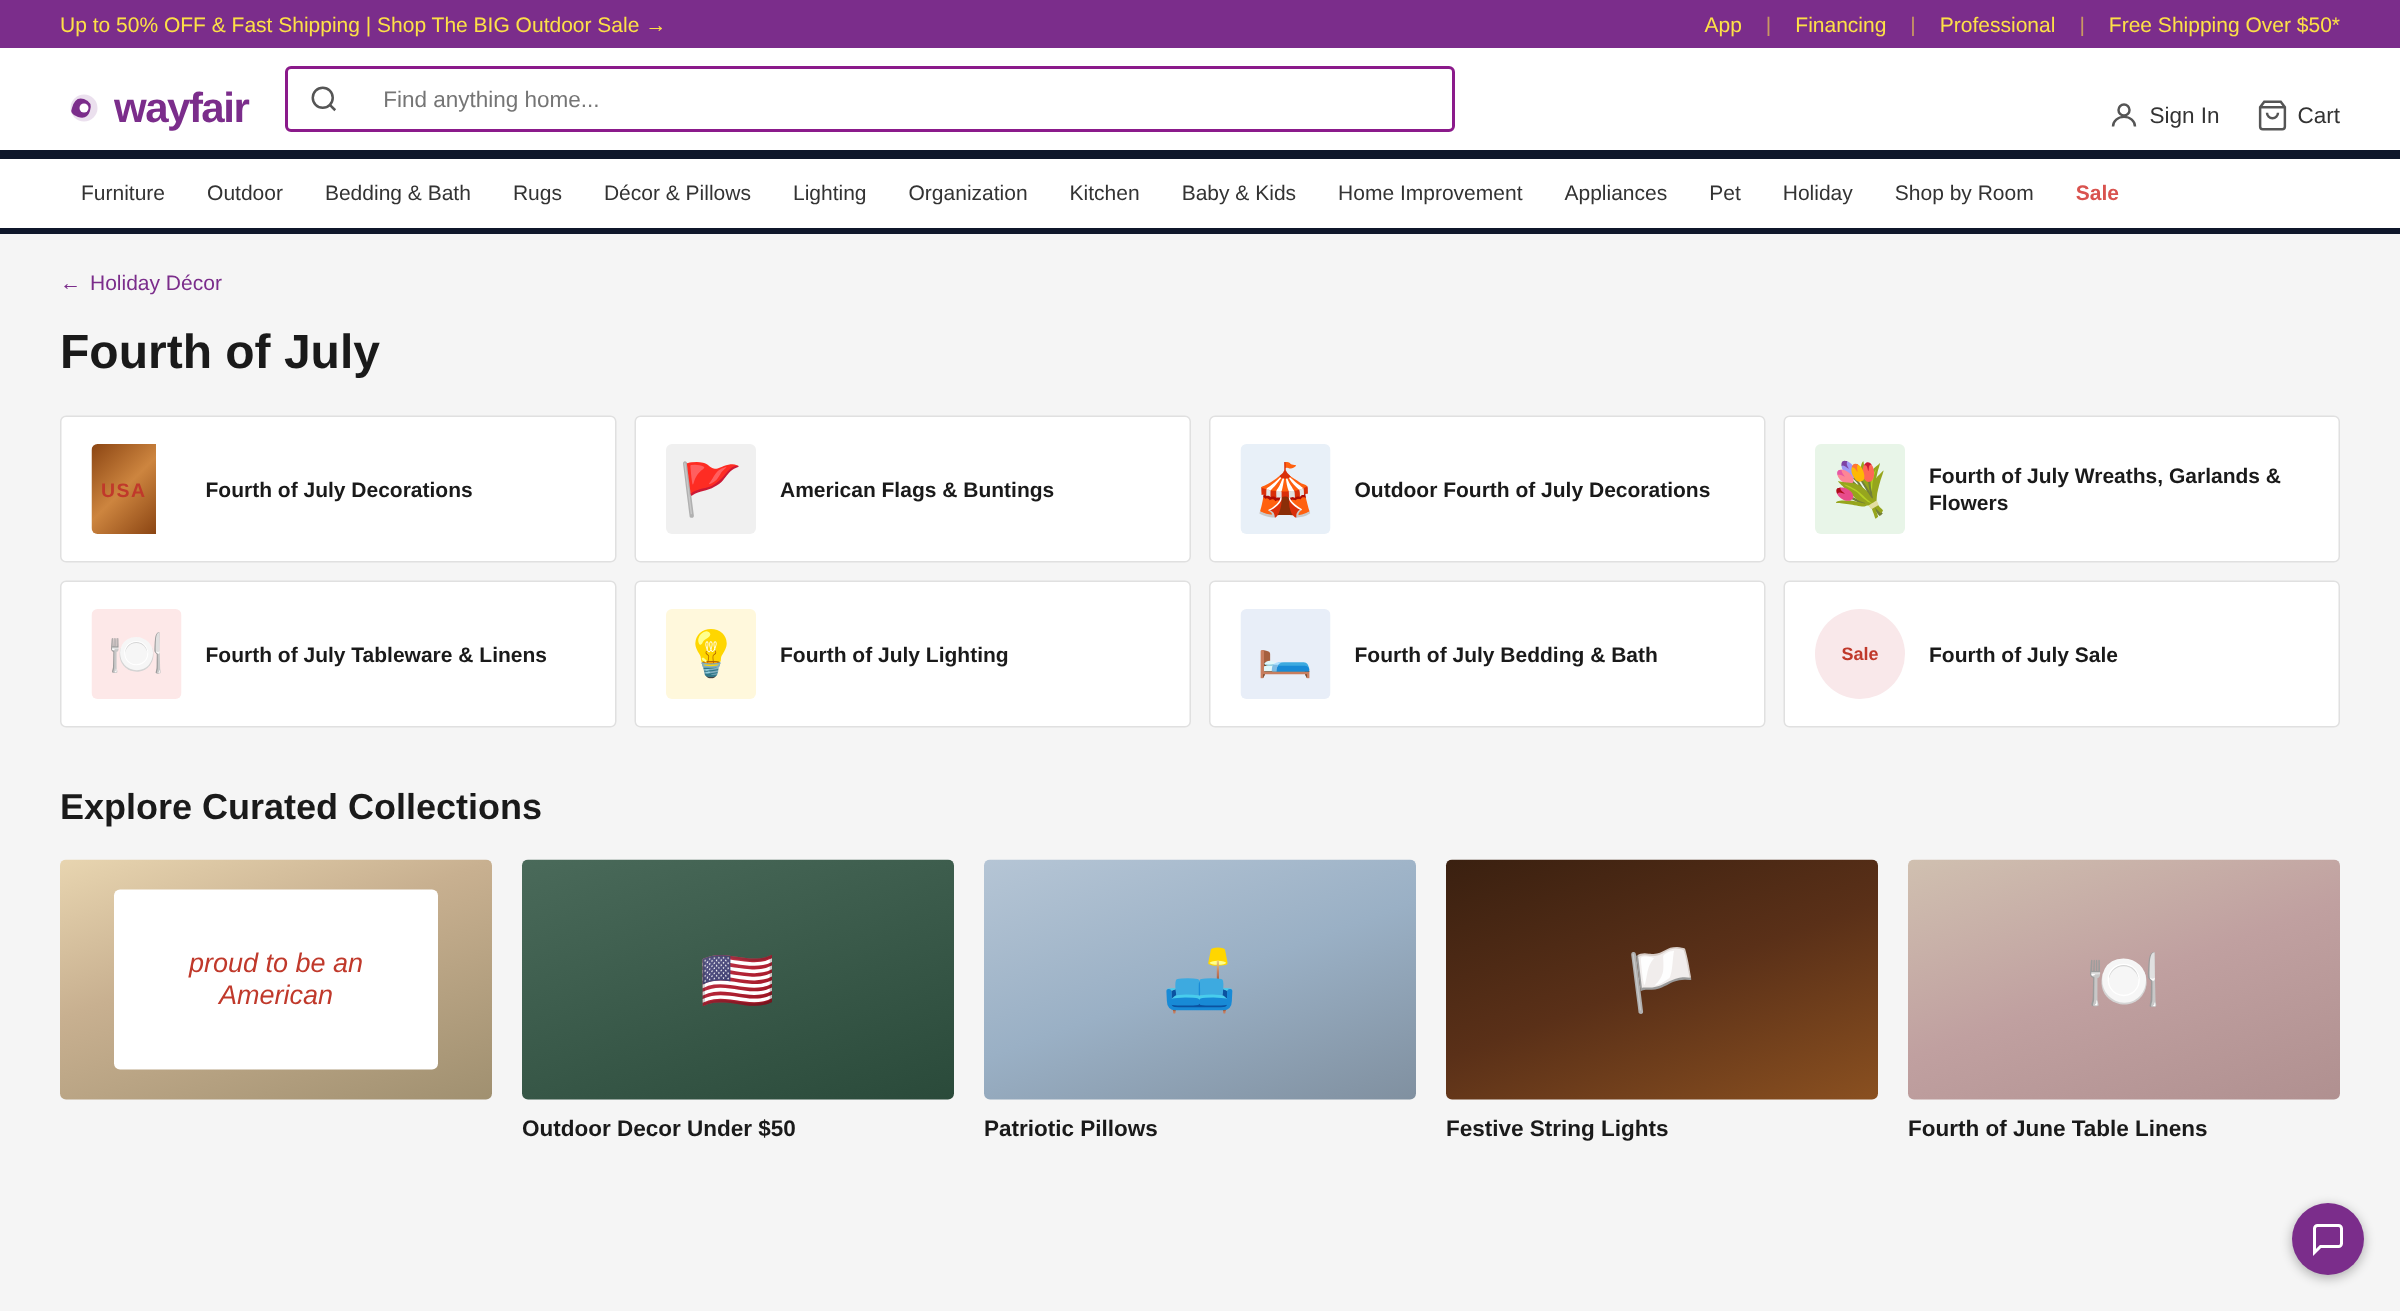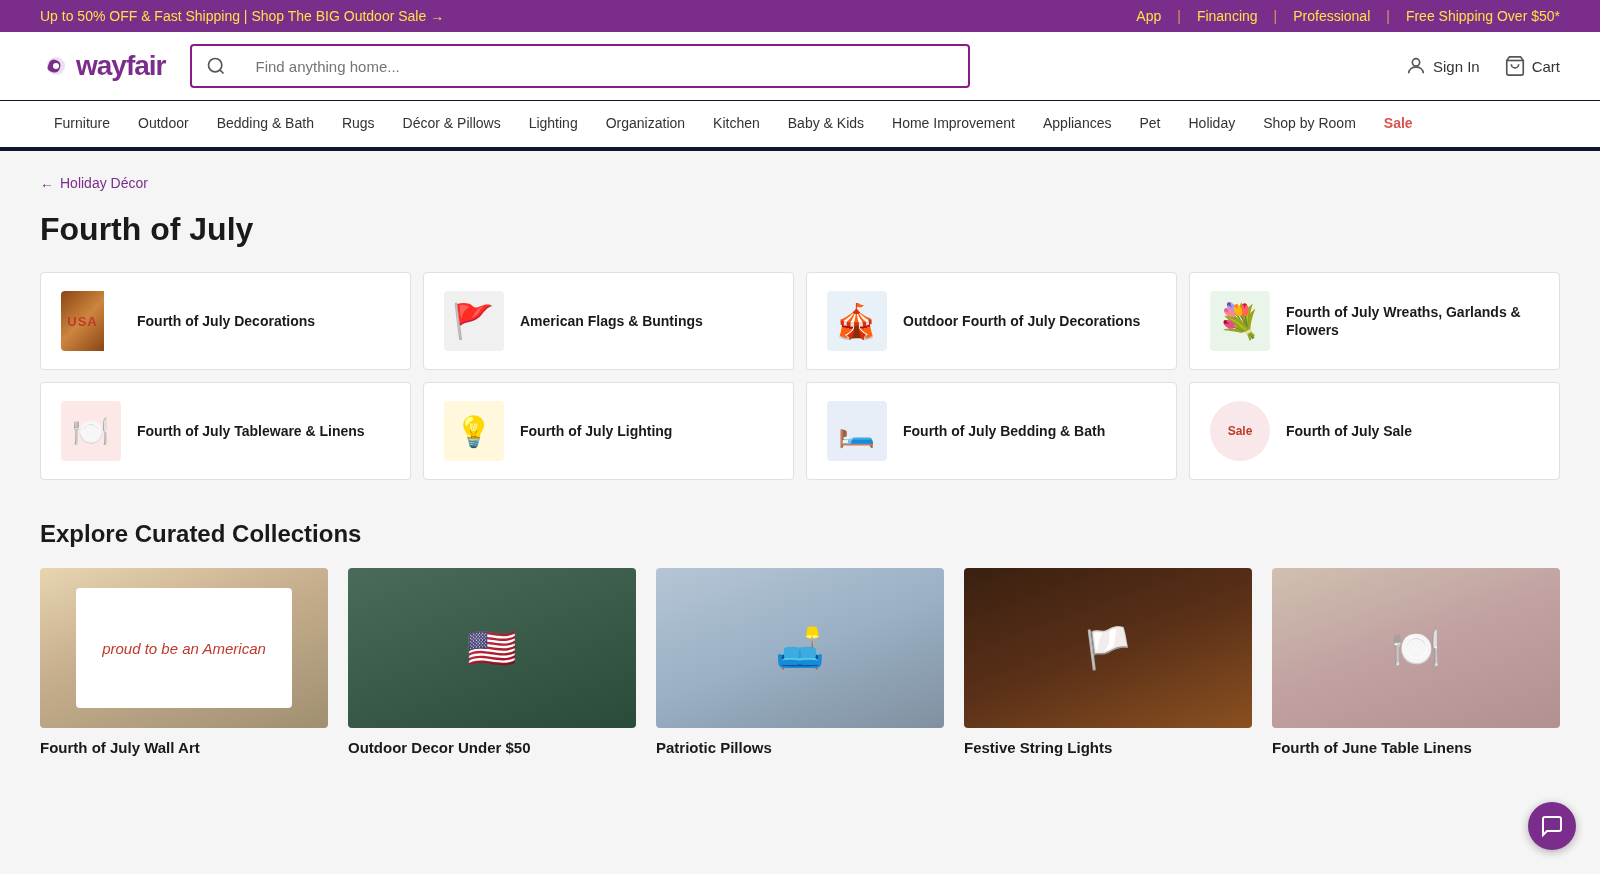--- a/index.html
+++ b/index.html
@@ -17,24 +17,24 @@
     }
     .top-banner-left { display: flex; align-items: center; gap: 6px; }
     .top-banner-right { display: flex; gap: 16px; align-items: center; }
     .top-banner-right span { cursor: pointer; }
     .top-banner-right .divider { opacity: 0.6; }
 
     
     .header {
       background: white;
       display: flex;
-      align-items: center;
+      align-items: flex-end;
       padding: 12px 40px;
       gap: 24px;
-      border-bottom: 1px solid #0f172a;
+      border-bottom: 6px solid #0f172a;
     }
     .logo {
       display: flex;
       align-items: center;
       gap: 4px;
       cursor: pointer;
       flex-shrink: 0;
     }
     .logo-icon {
       width: 32px;
@@ -378,23 +378,22 @@
     </div>
 
   </div>
 
   <h2 class="section-title">Explore Curated Collections</h2>
 
   <div class="collections-row">
 
     <div class="collection-card">
       <div class="collection-img" style="background: linear-gradient(160deg, #e8d5b0 0%, #c8b090 40%, #a09070 100%); display:flex; align-items:center; justify-content:center;">
-        <div style="background:white;width:75%;height:75%;border-radius:4px;display:flex;align-items:center;justify-content:center;font-size:15px;color:#c0392b;font-style:italic;text-align:center;padding:24px;">proud to be an American</div>
-      </div>
-      <div class="collection-label">Fourth of July Wall Art</div>
+        <div style="background:white;width:75%;height:75%;border-radius:4px;display:flex;align-items:center;justify-content:center;font-size:18px;color:#c0392b;font-style:italic;text-align:center;padding:24px;">proud to be an American</div>
+      </div>
     </div>
 
     <div class="collection-card">
       <div class="collection-img" style="background: linear-gradient(160deg, #4a6a5a 0%, #3a5a4a 50%, #2a4a3a 100%); display:flex; align-items:center; justify-content:center;">
         <div style="font-size:40px;">🇺🇸</div>
       </div>
       <div class="collection-label">Outdoor Decor Under $50</div>
     </div>
 
     <div class="collection-card">

